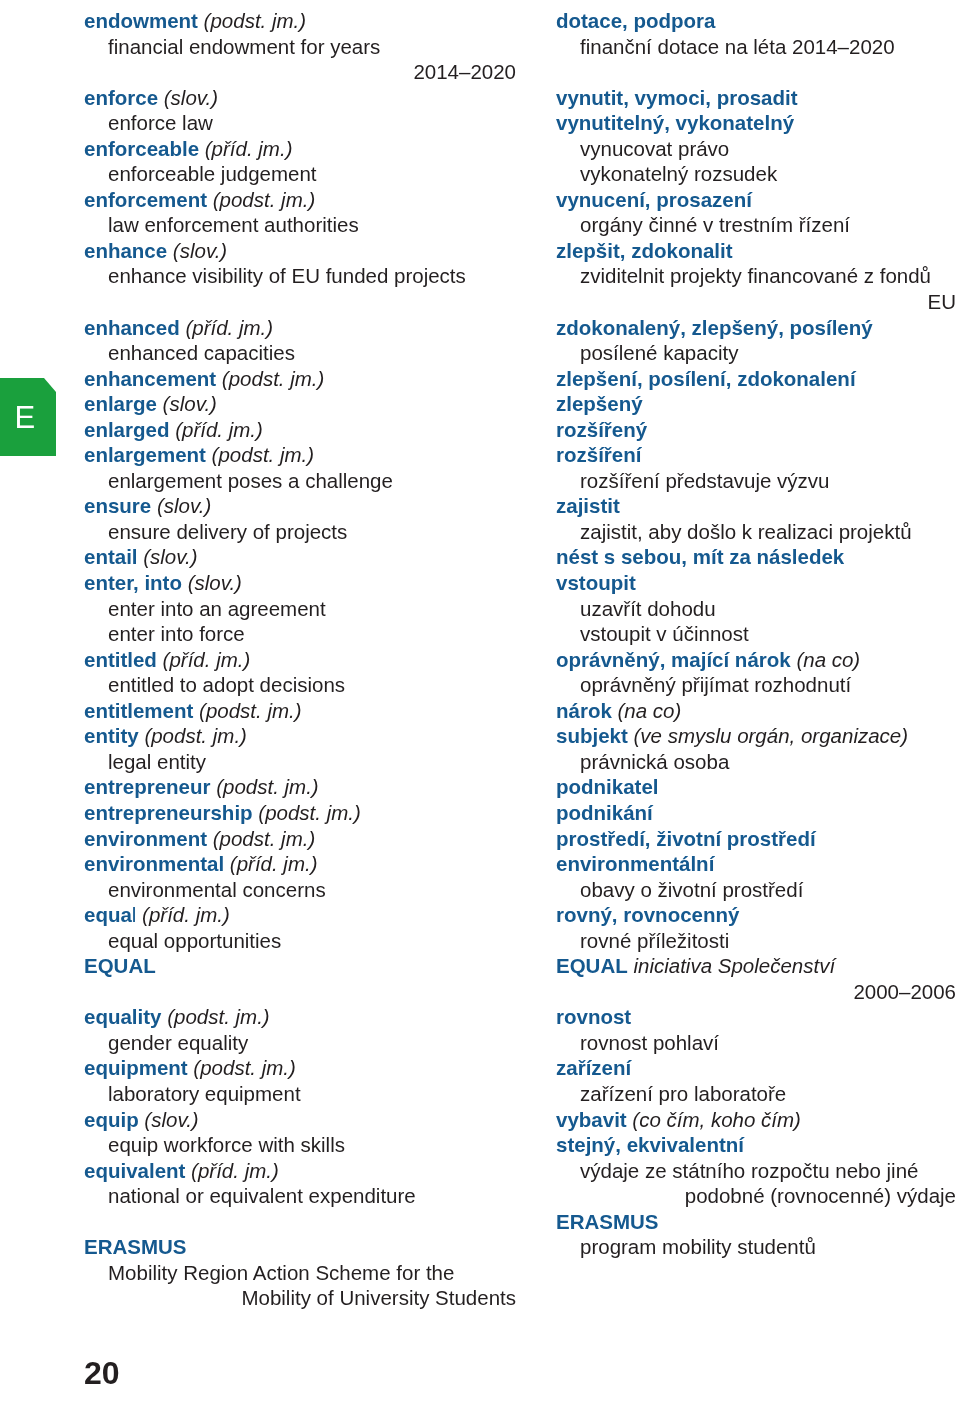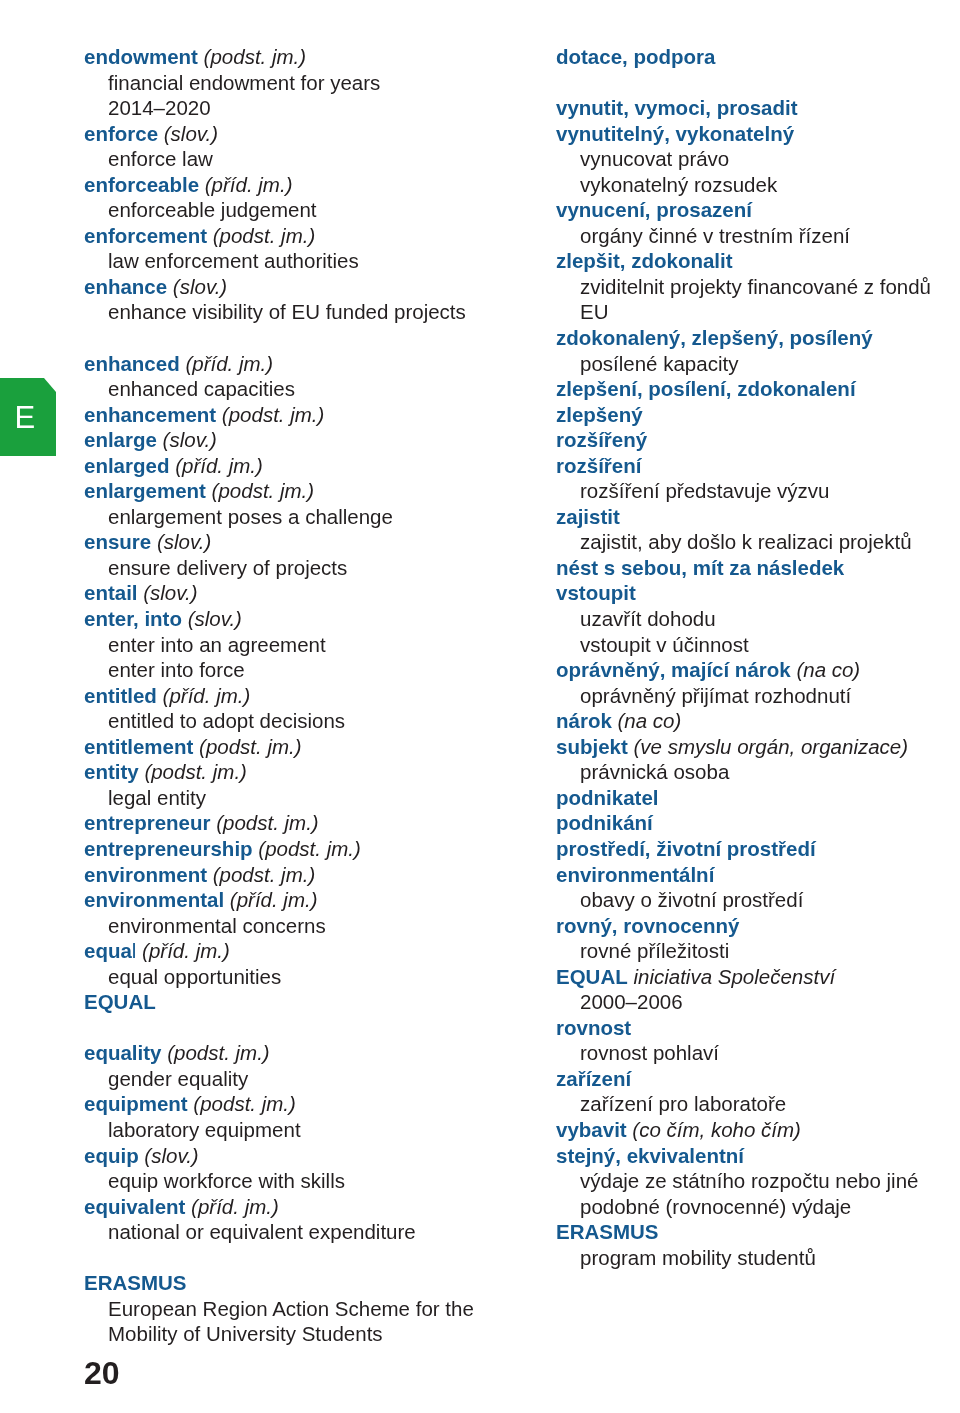--- a/index.html
+++ b/index.html
@@ -45,21 +45,20 @@
     transform: translateX(-3px);
   }
 
   
   .columns {
     position: absolute;
     left: 0;
     top: 0;
     width: 944px;
     height: 1340px;
-    margin-top: 36px;
   }
   .col {
     position: absolute;
     top: 8px;
   }
   .col-en { left: 84px;  width: 432px; }
   .col-cs { left: 556px; width: 400px; }
 
   
   .line {
@@ -70,21 +69,21 @@
     white-space: nowrap;
     overflow: visible;
   }
   .line.blank { }
 
   
   .line.head { }
   
   .line.sub { padding-left: 24px; }
   
-  .line.cont { padding-left: 24px; }
+  .line.cont { padding-left: 24px; text-align: right; }
 
   .hw {
     color: #15598F;
     font-weight: bold;
   }
   .hw-plain {
     color: #15598F;
     font-weight: normal;
   }
   .pos {
@@ -159,25 +158,26 @@
         <div class="line head"><span class="hw">equality</span><span class="pos"> (podst. jm.)</span></div>
         <div class="line sub"><span>gender equality</span></div>
         <div class="line head"><span class="hw">equipment</span><span class="pos"> (podst. jm.)</span></div>
         <div class="line sub"><span>laboratory equipment</span></div>
         <div class="line head"><span class="hw">equip</span><span class="pos"> (slov.)</span></div>
         <div class="line sub"><span>equip workforce with skills</span></div>
         <div class="line head"><span class="hw">equivalent</span><span class="pos"> (příd. jm.)</span></div>
         <div class="line sub"><span>national or equivalent expenditure</span></div>
         <div class="line blank">&nbsp;</div>
         <div class="line head"><span class="hw">ERASMUS</span></div>
-        <div class="line sub"><span>European Region Action Scheme for the</span></div>
+        <div class="line sub"><span>Mobility Region Action Scheme for the</span></div>
         <div class="line cont"><span>Mobility of University Students</span></div>
       </div>
     <div class="col col-cs" id="col-cs">
         <div class="line head"><span class="hw">dotace, podpora</span></div>
+        <div class="line sub"><span>finanční dotace na léta 2014–2020</span></div>
         <div class="line blank">&nbsp;</div>
         <div class="line head"><span class="hw">vynutit, vymoci, prosadit</span></div>
         <div class="line head"><span class="hw">vynutitelný, vykonatelný</span></div>
         <div class="line sub"><span>vynucovat právo</span></div>
         <div class="line sub"><span>vykonatelný rozsudek</span></div>
         <div class="line head"><span class="hw">vynucení, prosazení</span></div>
         <div class="line sub"><span>orgány činné v trestním řízení</span></div>
         <div class="line head"><span class="hw">zlepšit, zdokonalit</span></div>
         <div class="line sub"><span>zviditelnit projekty financované z fondů</span></div>
         <div class="line cont"><span>EU</span></div>

